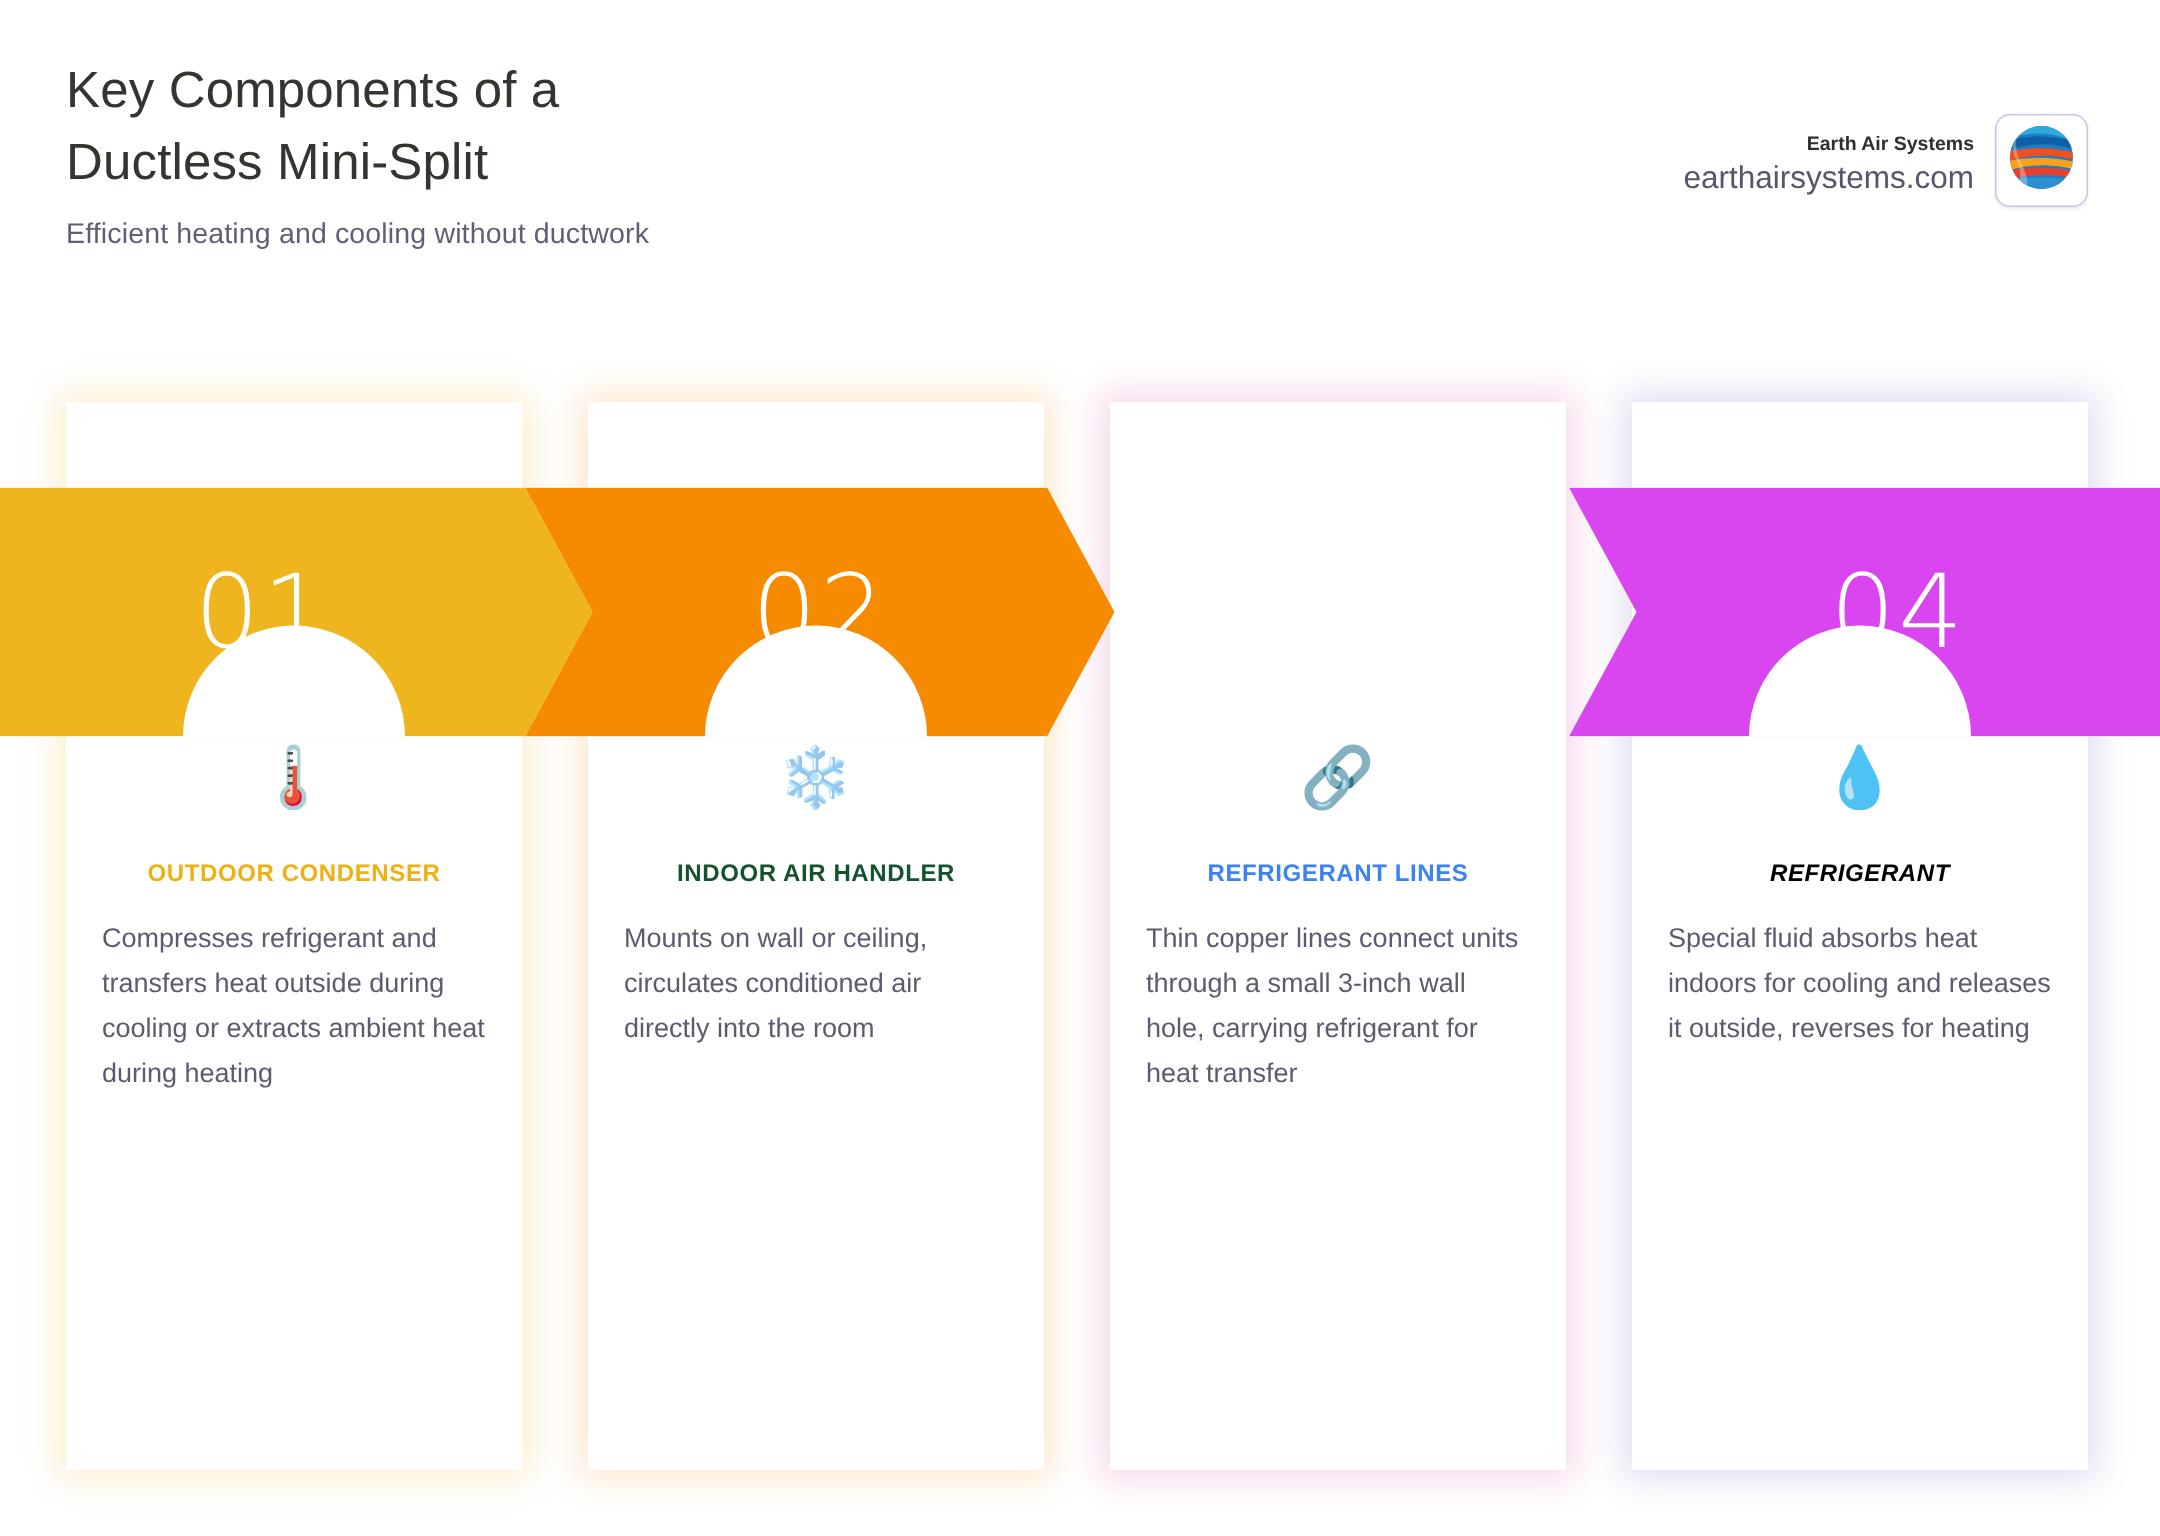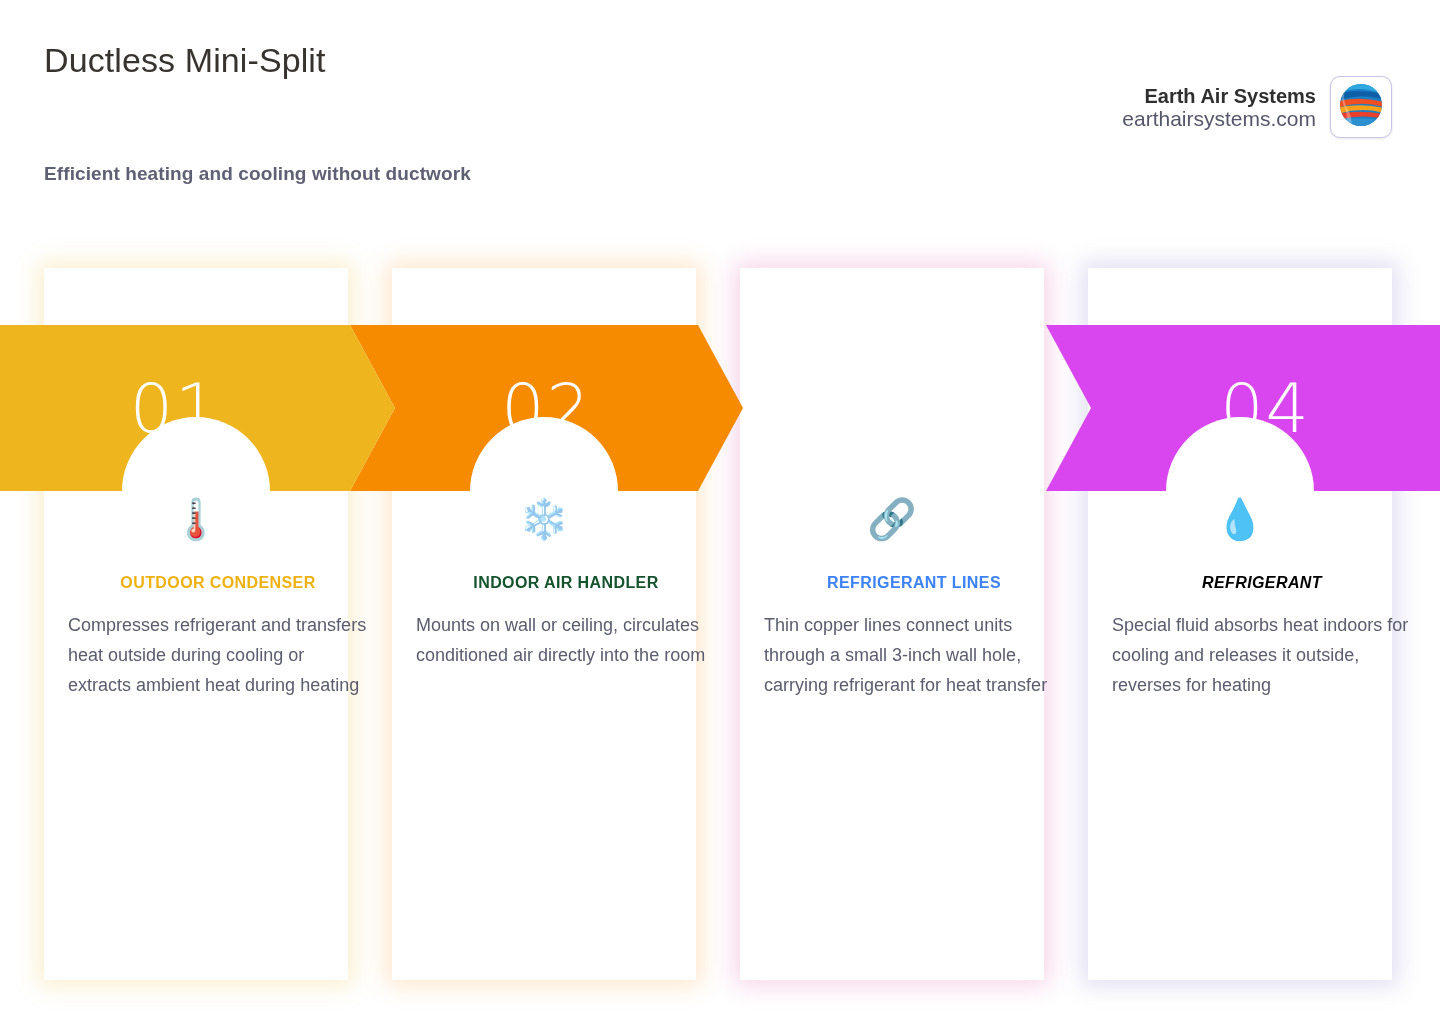--- a/index.html
+++ b/index.html
@@ -16,48 +16,48 @@
   .title-block { position:absolute; left:44px; top:36px; }
   .title-line {
     font-size:34px;
     line-height:48px;
     color:#37332f;
     font-weight:400;
     letter-spacing:0.1px;
     white-space:nowrap;
   }
   .subtitle {
-    position:absolute; left:44px; top:163px;
-    font-size:19px; color:#5f6074; font-weight:700;
+    position:absolute; left:44px; top:146px;
+    font-size:19px; color:#5f6074; font-weight:400;
     letter-spacing:0.1px; white-space:nowrap;
   }
 
   .brand { position:absolute; right:48px; top:76px; display:flex; align-items:center; gap:14px; }
   .brand-text { text-align:right; }
-  .brand-name { font-size:20px; font-weight:bold; color:#2f2f2f; line-height:24px; white-space:nowrap; }
+  .brand-name { font-size:13px; font-weight:bold; color:#2f2f2f; line-height:24px; white-space:nowrap; }
   .brand-url  { font-size:21px; color:#55566a; line-height:22px; white-space:nowrap; }
   .brand-badge {
     width:62px; height:62px; border-radius:10px;
     background:#ffffff; border:1px solid #c9c4e8;
     display:flex; align-items:center; justify-content:center;
     box-shadow:0 1px 3px rgba(0,0,0,.10);
   }
 
   
   .cards { position:absolute; left:0; top:268px; width:1440px; height:712px; }
   .card {
     position:absolute; top:0; width:304px; height:712px;
     background:#ffffff;
   }
   .card.c1 { left:44px;   box-shadow:0 0 22px 6px rgba(237,181,35,.22); }
   .card.c2 { left:392px;  box-shadow:0 0 22px 6px rgba(246,139,0,.20); }
   .card.c3 { left:740px;  box-shadow:0 0 22px 6px rgba(214,53,154,.20); }
   .card.c4 { left:1088px; box-shadow:0 0 22px 6px rgba(107,92,185,.20); }
 
-  .card-body { position:absolute; left:0; top:300px; width:348px; padding:0 24px; }
+  .card-body { position:absolute; left:0; top:300px; width:304px; padding:0 24px; }
   .card-icon {
     position:absolute; left:0; top:228px; width:304px;
     text-align:center; font-size:40px; line-height:46px;
     user-select:none;
   }
   .card-title {
     font-size:16px; font-weight:bold; letter-spacing:.4px;
     text-align:center; line-height:30px; margin-bottom:12px;
   }
   .card-desc {
@@ -100,20 +100,21 @@
   .notch.n1 { left:122px; }
   .notch.n2 { left:470px; }
   .notch.n3 { left:818px; }
   .notch.n4 { left:1166px; }
 </style>
 </head>
 <body>
 
 <div class="header">
   <div class="title-block">
+    <div class="title-line">Key Components of a</div>
     <div class="title-line">Ductless Mini-Split</div>
   </div>
   <div class="subtitle">Efficient heating and cooling without ductwork</div>
 
   <div class="brand">
     <div class="brand-text">
       <div class="brand-name">Earth Air Systems</div>
       <div class="brand-url">earthairsystems.com</div>
     </div>
     <div class="brand-badge">

